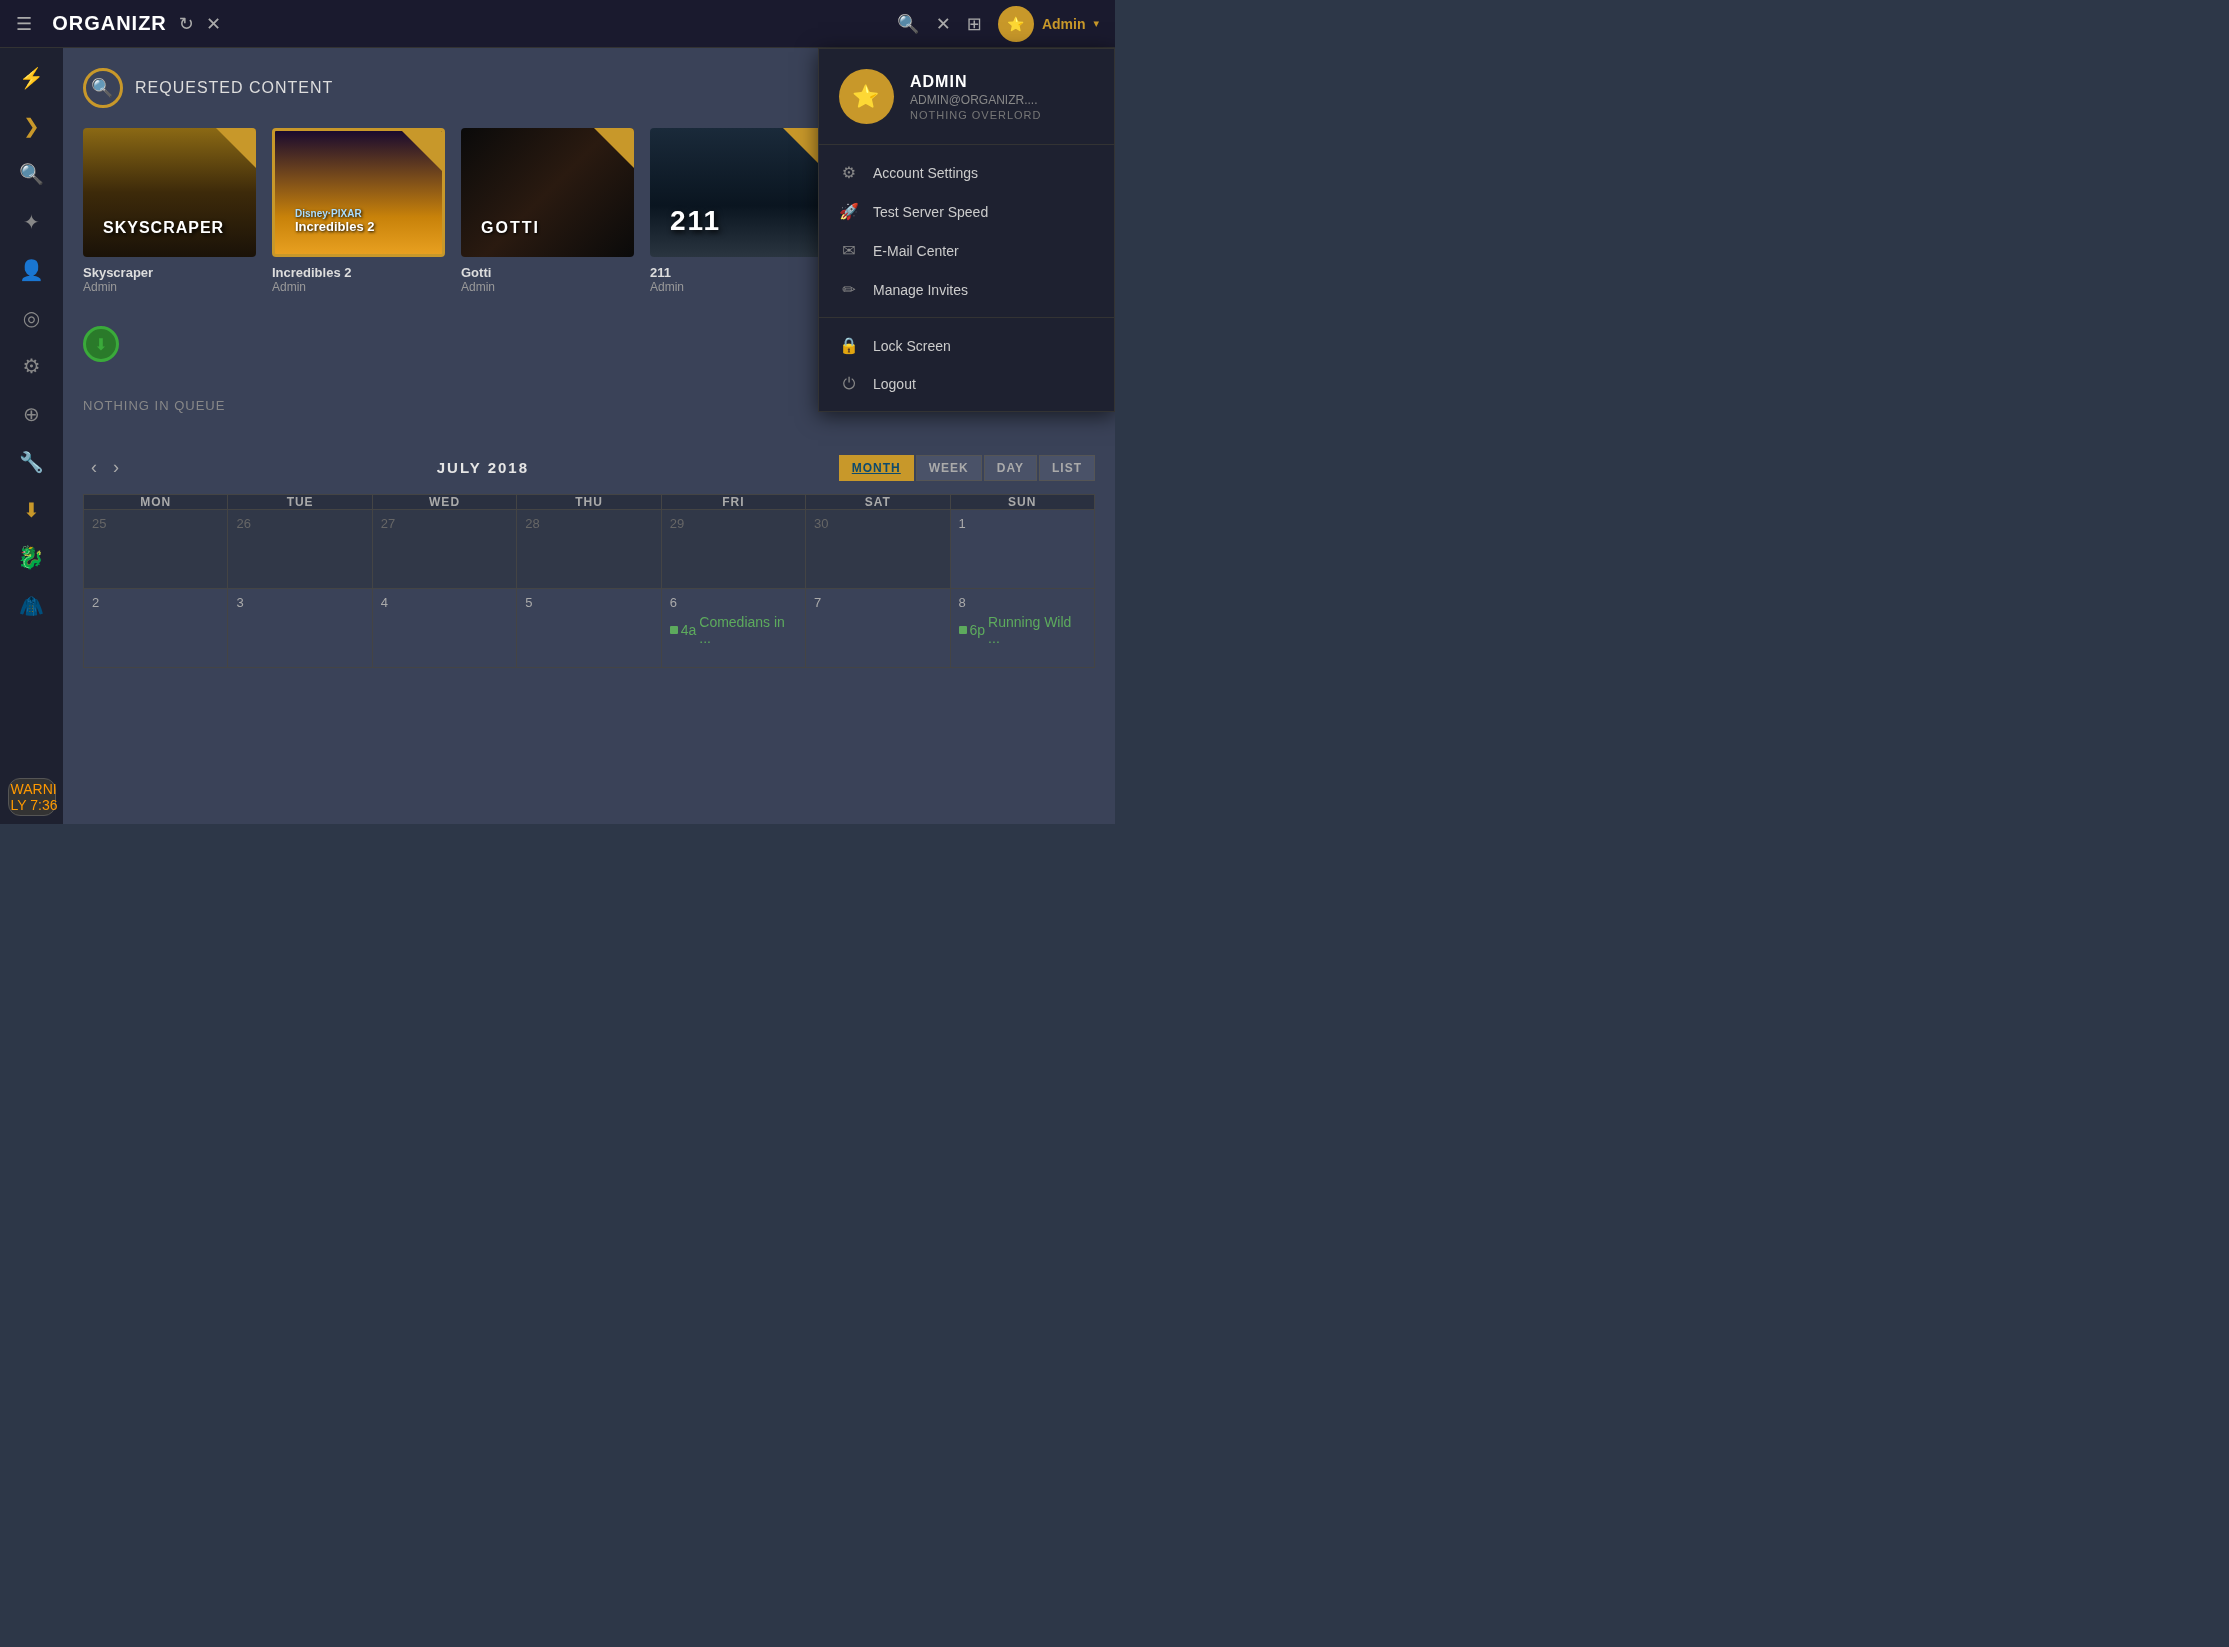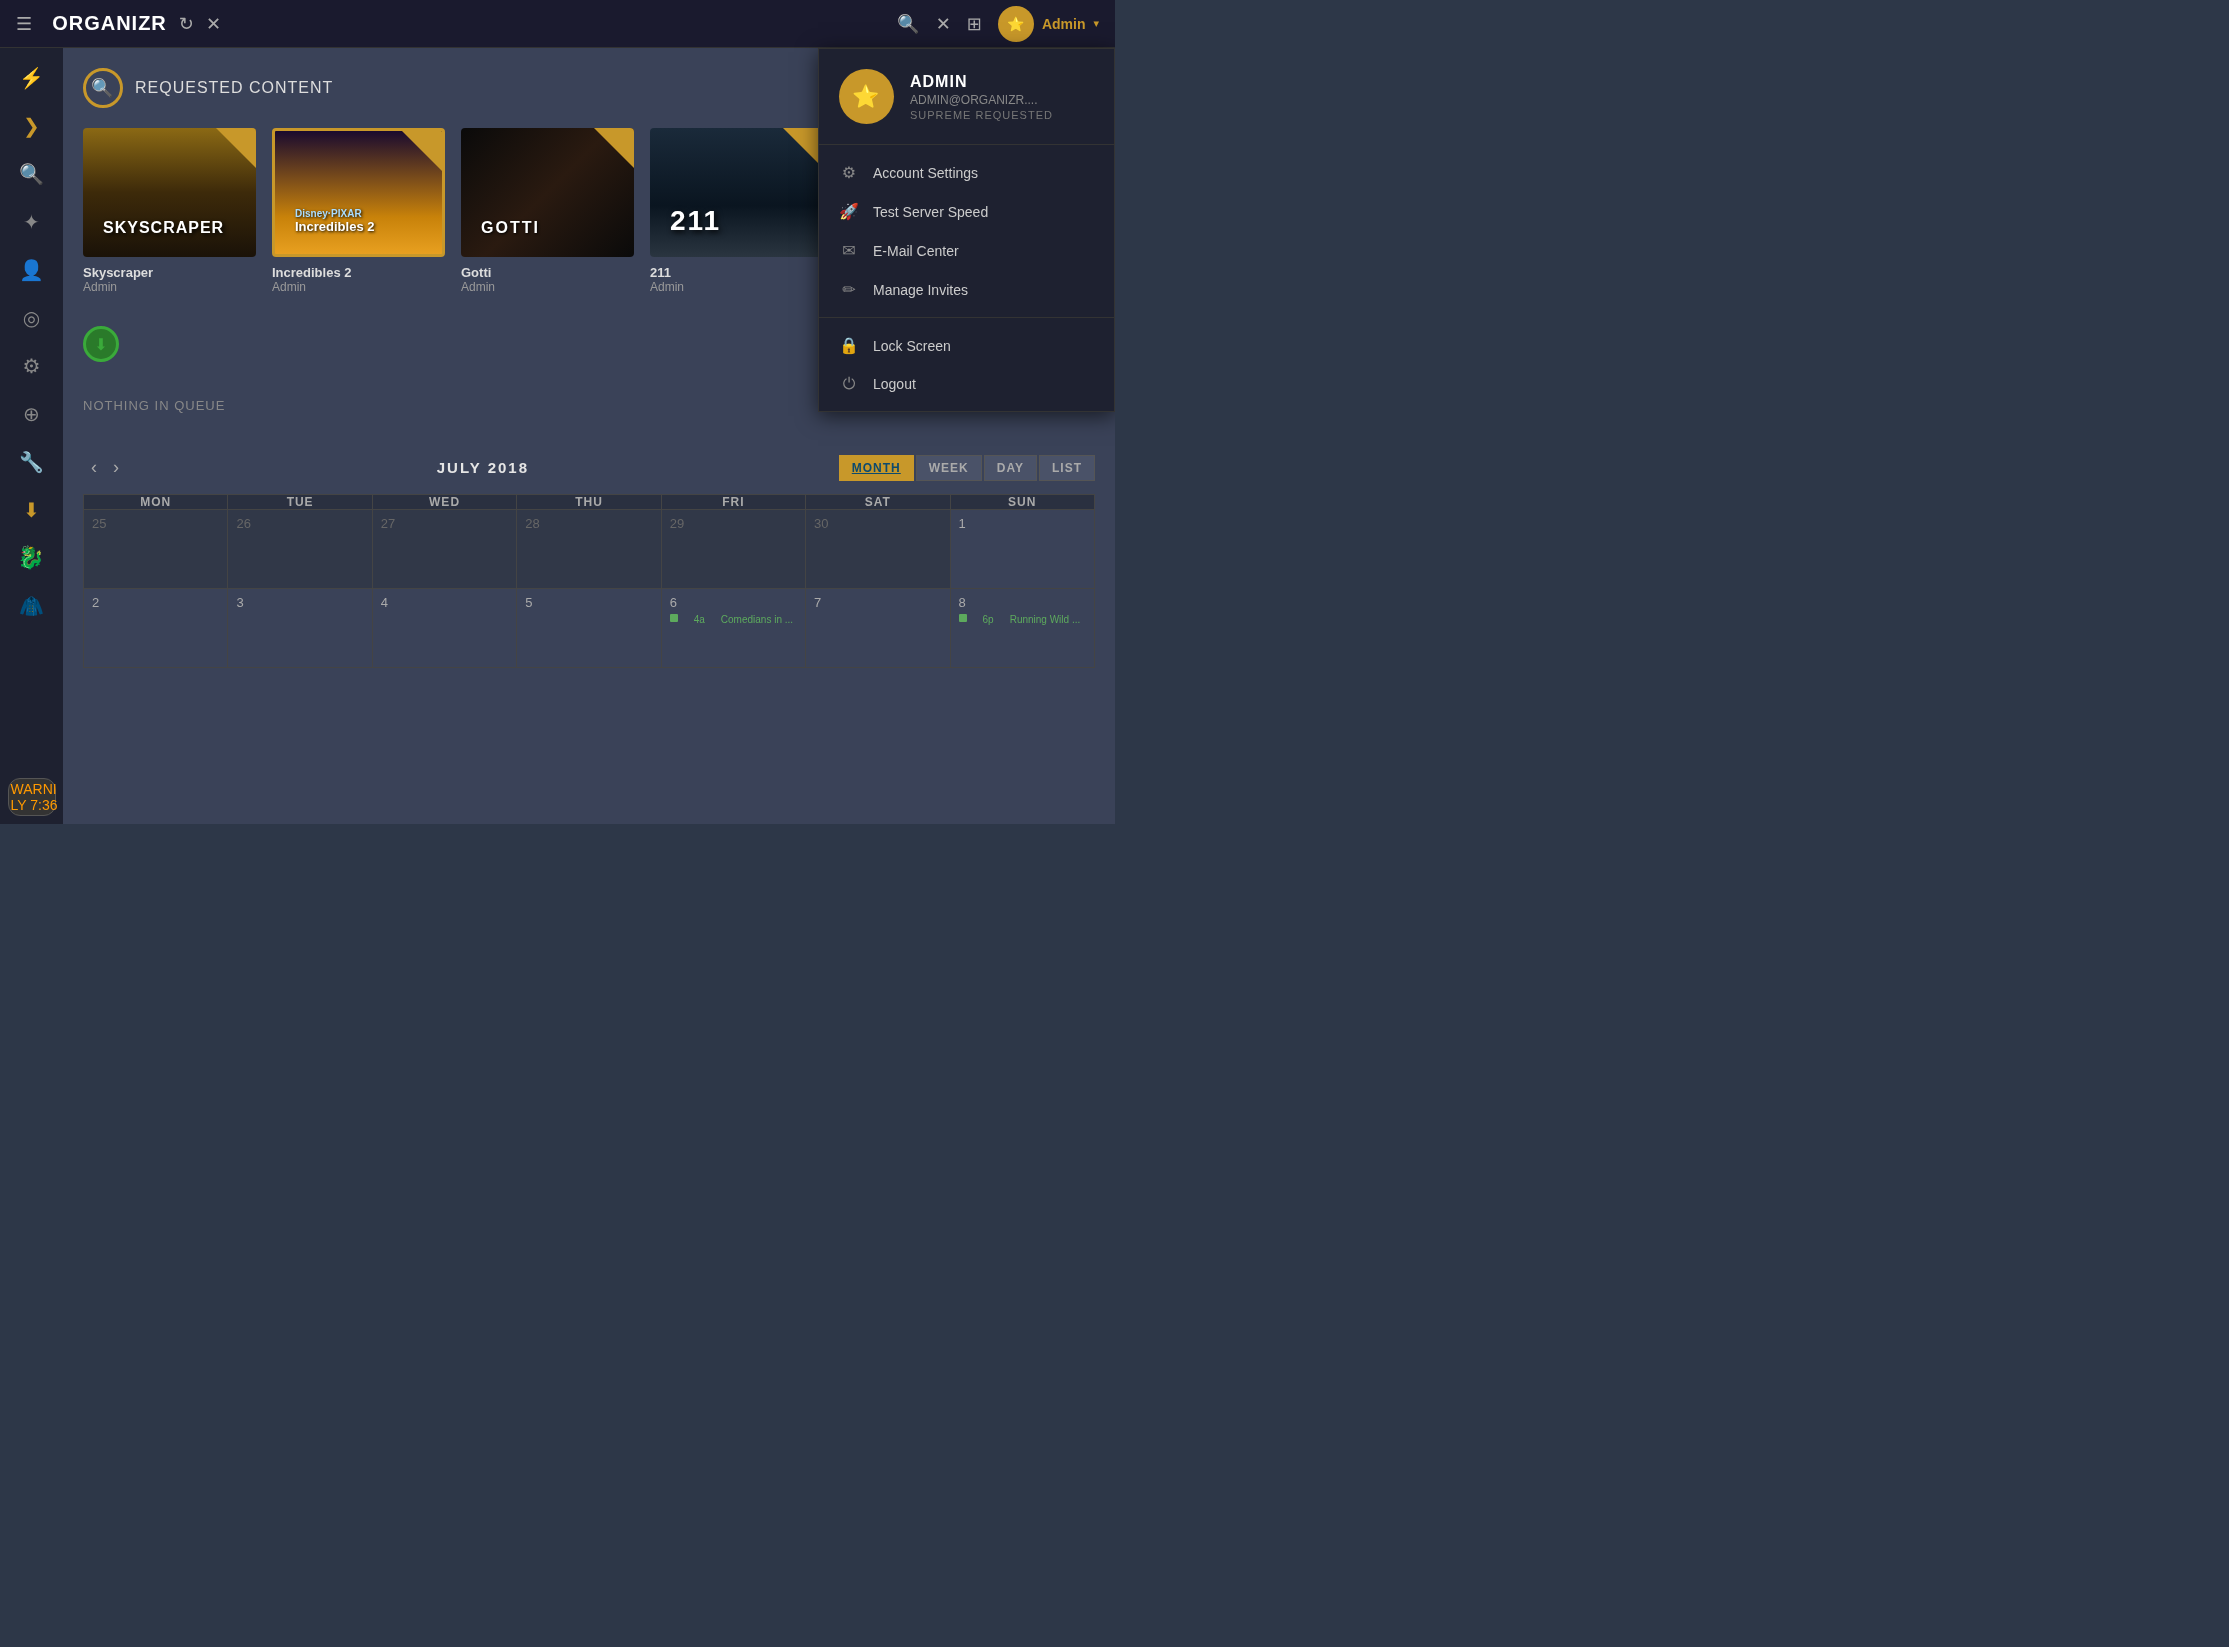--- a/index.html
+++ b/index.html
@@ -314,25 +314,25 @@
       font-size: 13px;
       color: #aaa;
       width: 14.28%;
     }
     .calendar-table td.other-month {
       background: #313848;
       color: #666;
     }
     .cal-event {
       margin-top: 4px;
-      font-size: 10px;
+      font-size: 14px;
       color: #5daa5d;
       display: flex;
-      align-items: flex-start;
-      gap: 16px;
+      align-items: center;
+      gap: 3px;
     }
     .cal-event-dot {
       width: 8px;
       height: 8px;
       background: #5daa5d;
       border-radius: 1px;
       flex-shrink: 0;
     }
 
     
@@ -566,21 +566,21 @@
     </table>
   </div>
 </div>
 
 <div class="dropdown-menu">
   <div class="dropdown-profile">
     <div class="dropdown-avatar">⭐</div>
     <div class="dropdown-user-info">
       <span class="dropdown-username">ADMIN</span>
       <span class="dropdown-email">ADMIN@ORGANIZR....</span>
-      <span class="dropdown-role">SUPREME REQUESTED</span>
+      <span class="dropdown-role">NOTHING OVERLORD</span>
     </div>
   </div>
   <div class="dropdown-items">
     <div class="dropdown-item">
       <span class="dropdown-item-icon">⚙</span>
       <span>Account Settings</span>
     </div>
     <div class="dropdown-item">
       <span class="dropdown-item-icon">🚀</span>
       <span>Test Server Speed</span>

